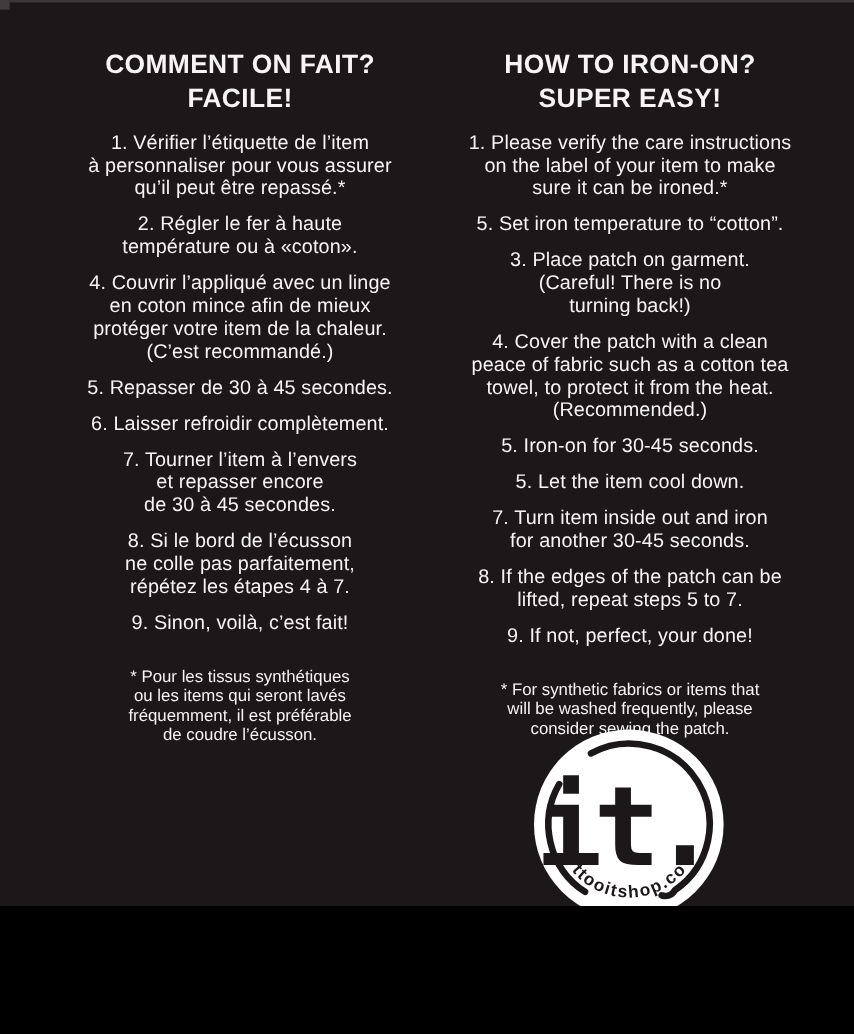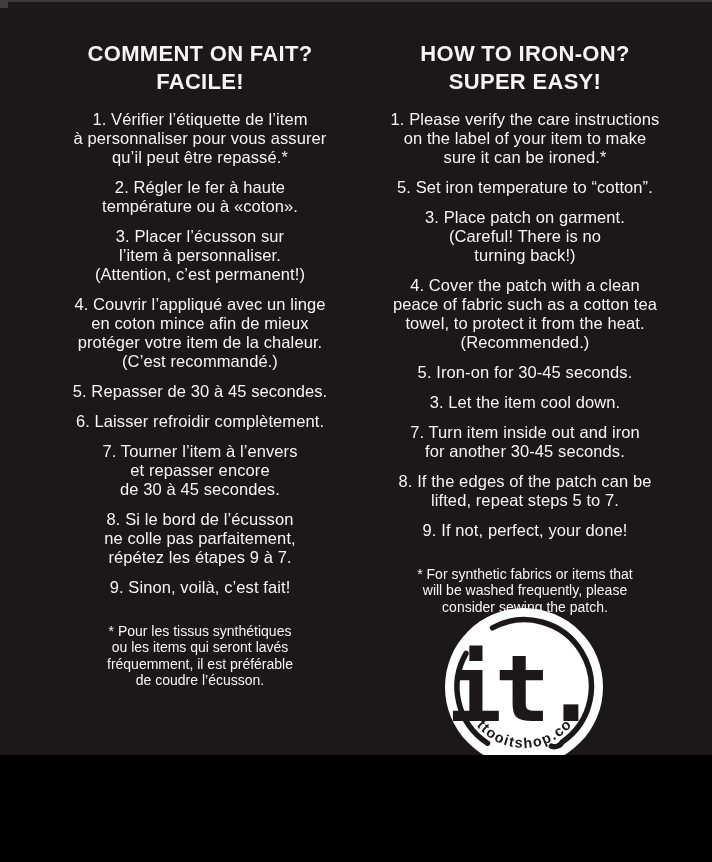--- a/index.html
+++ b/index.html
@@ -82,35 +82,32 @@
   <div class="edge-right"></div>
 
   <div class="col fr">
     <h2>COMMENT ON FAIT?
 FACILE!</h2>
     <p class="step">1. Vérifier l’étiquette de l’item
 à personnaliser pour vous assurer
 qu’il peut être repassé.*</p>
     <p class="step">2. Régler le fer à haute
 température ou à «coton».</p>
-    <p class="step">3. Placer l’écusson sur
-l’item à personnaliser.
-(Attention, c’est permanent!)</p>
     <p class="step">4. Couvrir l’appliqué avec un linge
 en coton mince afin de mieux
 protéger votre item de la chaleur.
 (C’est recommandé.)</p>
     <p class="step">5. Repasser de 30 à 45 secondes.</p>
     <p class="step">6. Laisser refroidir complètement.</p>
     <p class="step">7. Tourner l’item à l’envers
 et repasser encore
 de 30 à 45 secondes.</p>
     <p class="step">8. Si le bord de l’écusson
 ne colle pas parfaitement,
-répétez les étapes 9 à 7.</p>
+répétez les étapes 4 à 7.</p>
     <p class="step">9. Sinon, voilà, c’est fait!</p>
     <p class="footnote">* Pour les tissus synthétiques
 ou les items qui seront lavés
 fréquemment, il est préférable
 de coudre l’écusson.</p>
   </div>
 
   <div class="col en">
     <h2>HOW TO IRON-ON?
 SUPER EASY!</h2>
@@ -119,21 +116,21 @@
 sure it can be ironed.*</p>
     <p class="step">5. Set iron temperature to “cotton”.</p>
     <p class="step">3. Place patch on garment.
 (Careful! There is no
 turning back!)</p>
     <p class="step">4. Cover the patch with a clean
 peace of fabric such as a cotton tea
 towel, to protect it from the heat.
 (Recommended.)</p>
     <p class="step">5. Iron-on for 30-45 seconds.</p>
-    <p class="step">3. Let the item cool down.</p>
+    <p class="step">5. Let the item cool down.</p>
     <p class="step">7. Turn item inside out and iron
 for another 30-45 seconds.</p>
     <p class="step">8. If the edges of the patch can be
 lifted, repeat steps 5 to 7.</p>
     <p class="step">9. If not, perfect, your done!</p>
     <p class="footnote">* For synthetic fabrics or items that
 will be washed frequently, please
 consider sewing the patch.</p>
   </div>
 

